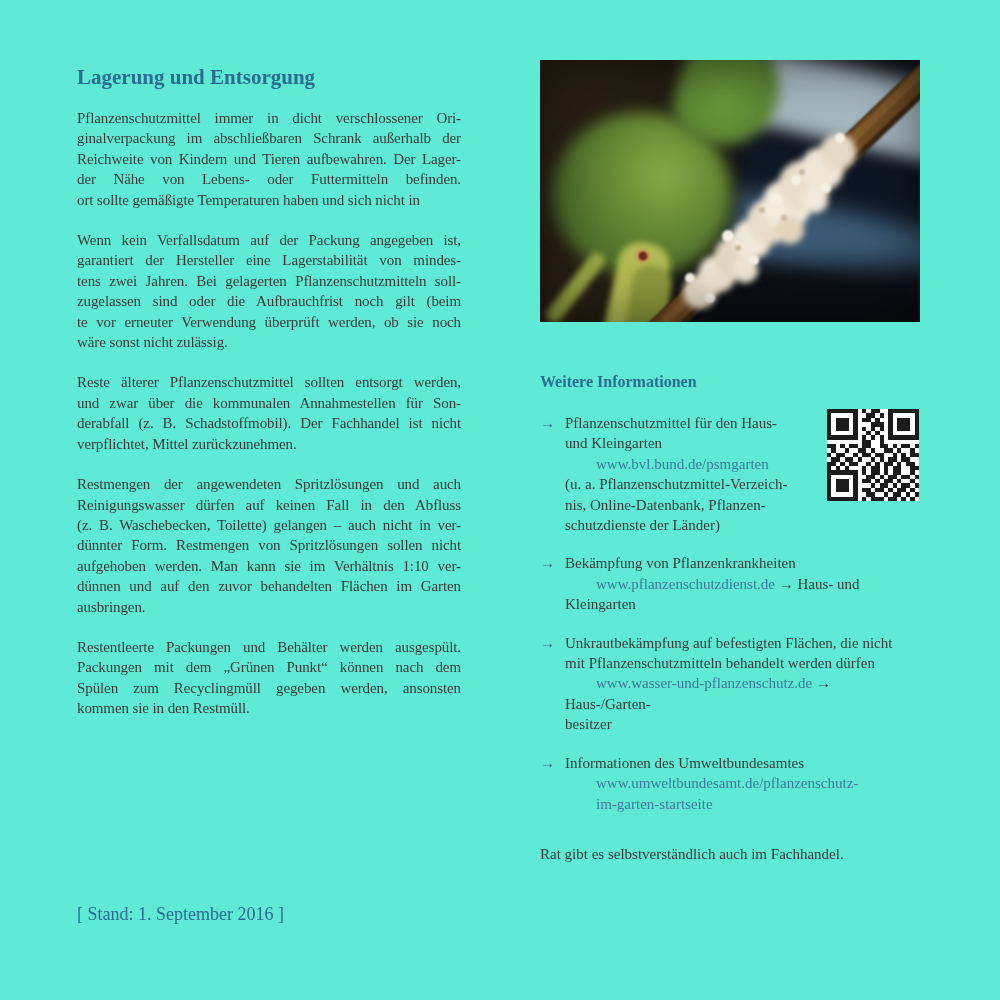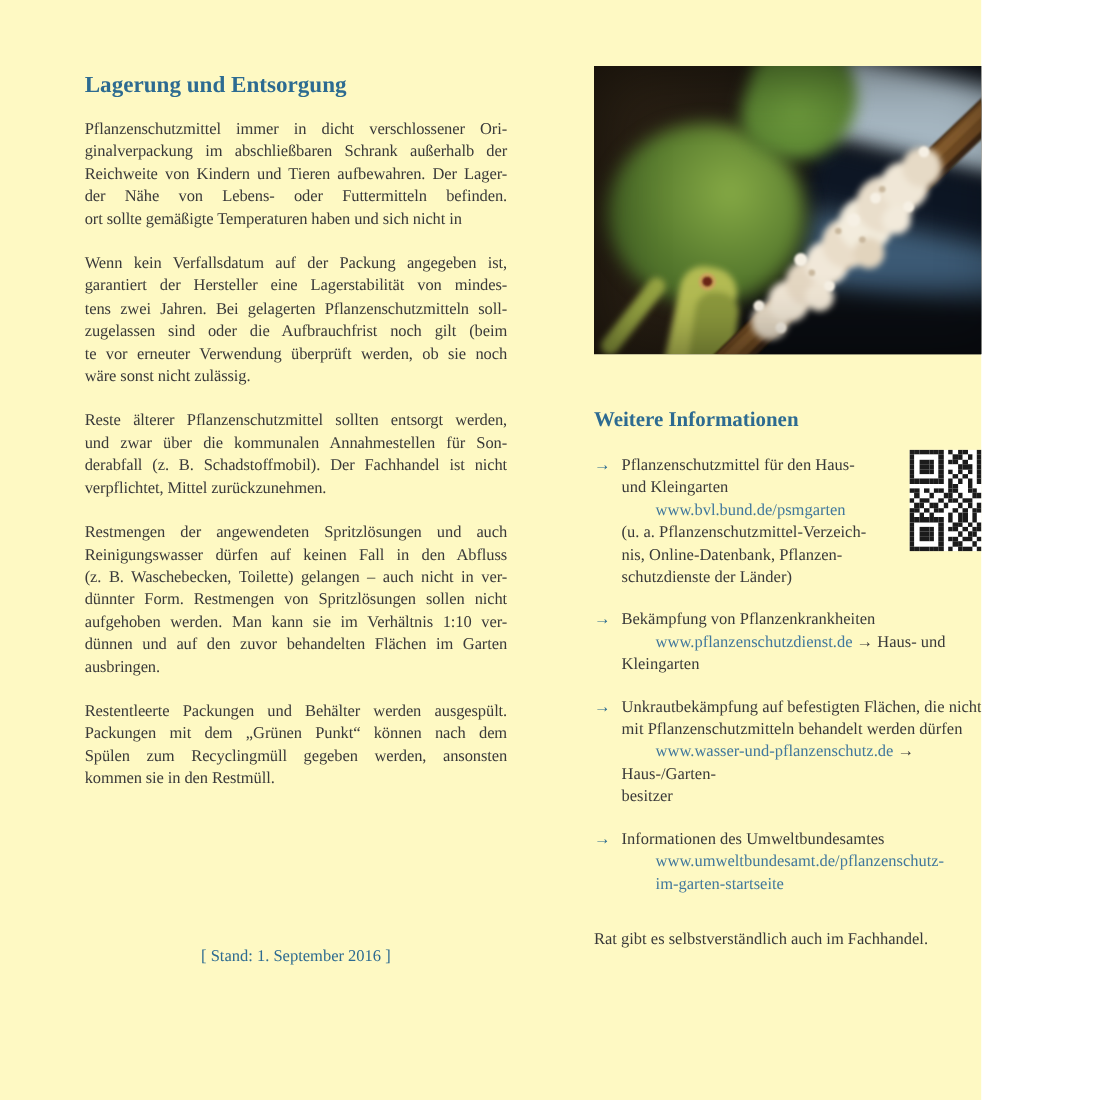--- a/index.html
+++ b/index.html
@@ -4,52 +4,52 @@
 <style>
   :root{
     --accent:#2d6b91;
     --link:#41789d;
     --text:#3a3a3a;
     --qr:#1b1b1b;
   }
   *{margin:0;padding:0;box-sizing:border-box;}
   html,body{background:#ffffff;}
   #page{
-    position:relative;width:892px;height:1000px;background:#fef9c3;overflow:hidden;
+    position:relative;width:1000px;height:1000px;background:#5eead4;overflow:hidden;
     font-family:"Liberation Serif","DejaVu Serif",serif;
     color:var(--text);font-size:15px;line-height:20.4px;
   }
   
   .left-col{position:absolute;left:77px;top:65px;width:384px;}
   h1.sect{font-size:21px;line-height:24px;font-weight:700;color:var(--accent);margin:0 0 19px 0;}
   .para{margin-bottom:20px;letter-spacing:-0.1px;}
   .jline{text-align:justify;text-align-last:justify;white-space:nowrap;}
   .para .jline:last-child{text-align-last:left;}
   .date-note{
-    position:absolute;left:77px;top:860px;width:384px;text-align:center;
-    color:var(--accent);font-size:15px;
+    position:absolute;left:77px;top:904px;width:384px;text-align:left;
+    color:var(--accent);font-size:18px;
   }
   
   .photo{position:absolute;left:540px;top:60px;width:380px;height:262px;overflow:hidden;background:#11141a;}
   .photo > div{position:absolute;}
   .ph-base{inset:0;background:linear-gradient(100deg,#2b2114 0%,#241c12 28%,#15130f 48%,#0e1219 72%,#0b0f16 100%);}
   .ph-band-light{right:-25px;top:8px;width:190px;height:78px;background:#a7b8c3;transform:rotate(13deg);filter:blur(10px);}
   .ph-band-navy{right:-25px;top:92px;width:210px;height:58px;background:#0d1624;transform:rotate(13deg);filter:blur(9px);}
   .ph-band-steel{right:-25px;top:150px;width:215px;height:72px;background:#3c5a75;transform:rotate(12deg);filter:blur(11px);}
   .ph-band-bottom{right:-15px;bottom:-20px;width:260px;height:75px;background:#0a0d12;filter:blur(13px);}
   .ph-leaf-main{left:12px;top:52px;width:180px;height:165px;border-radius:50%;
     background:radial-gradient(circle at 62% 38%,#86aa45,#557а2d 55%,#3c5a22);
     background:radial-gradient(circle at 62% 38%,#86aa45,#55782d 55%,#3c5a22);filter:blur(8px);}
   .ph-leaf-top{left:138px;top:-22px;width:100px;height:108px;border-radius:45% 55% 60% 40%;
     background:radial-gradient(circle at 50% 60%,#6d9a3c,#4c732a);transform:rotate(18deg);filter:blur(7px);}
   .ph-vignette{inset:0;box-shadow:inset 0 0 60px rgba(0,0,0,.55);}
   .photo svg{position:absolute;inset:0;}
   
   .right-col{position:absolute;left:540px;top:370px;width:380px;}
-  h2.sect{font-size:19px;line-height:24px;font-weight:700;color:var(--accent);margin:0 0 19px 0;}
+  h2.sect{font-size:16px;line-height:24px;font-weight:700;color:var(--accent);margin:0 0 19px 0;}
   .bullet{display:flex;margin-bottom:18px;}
   .b-arrow{flex:none;width:25px;color:var(--accent);}
   .b-content{flex:1;}
   .b-line{min-height:20.4px;}
   .link{color:var(--link);cursor:pointer;margin-left:31px;}
   .closing{margin-top:30px;}
   
   .qr{
     position:absolute;left:827px;top:409px;width:92px;height:92px;
     display:grid;grid-template-columns:repeat(21,1fr);grid-template-rows:repeat(21,1fr);

